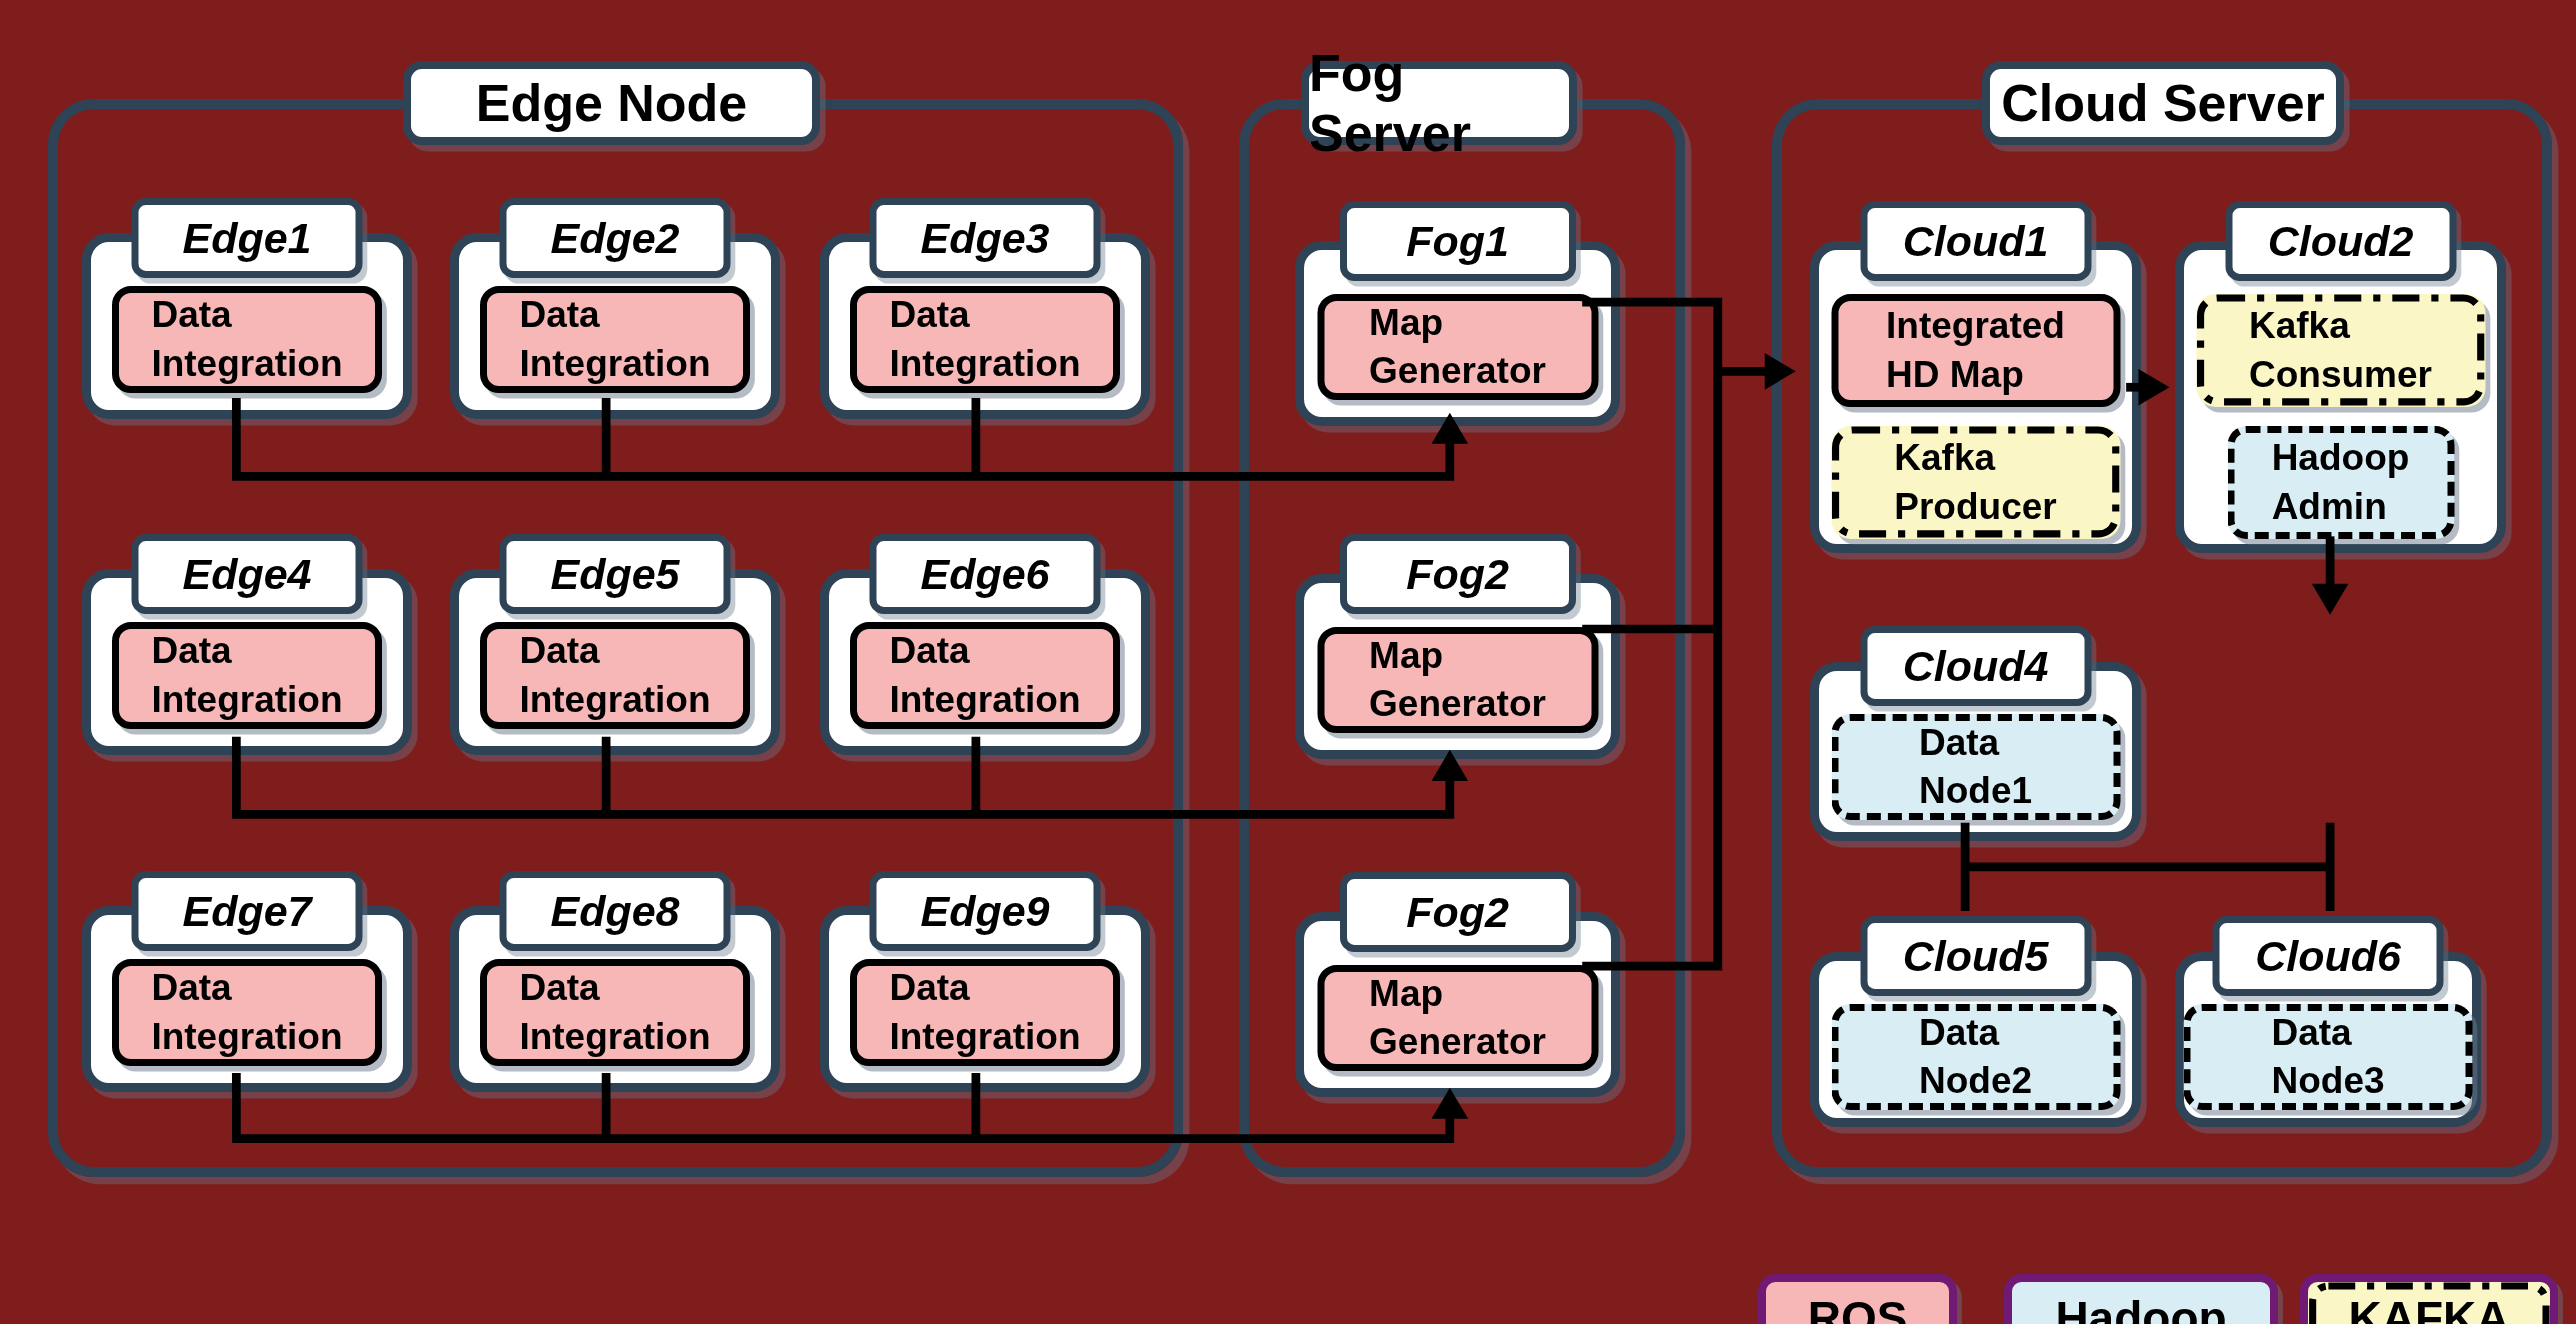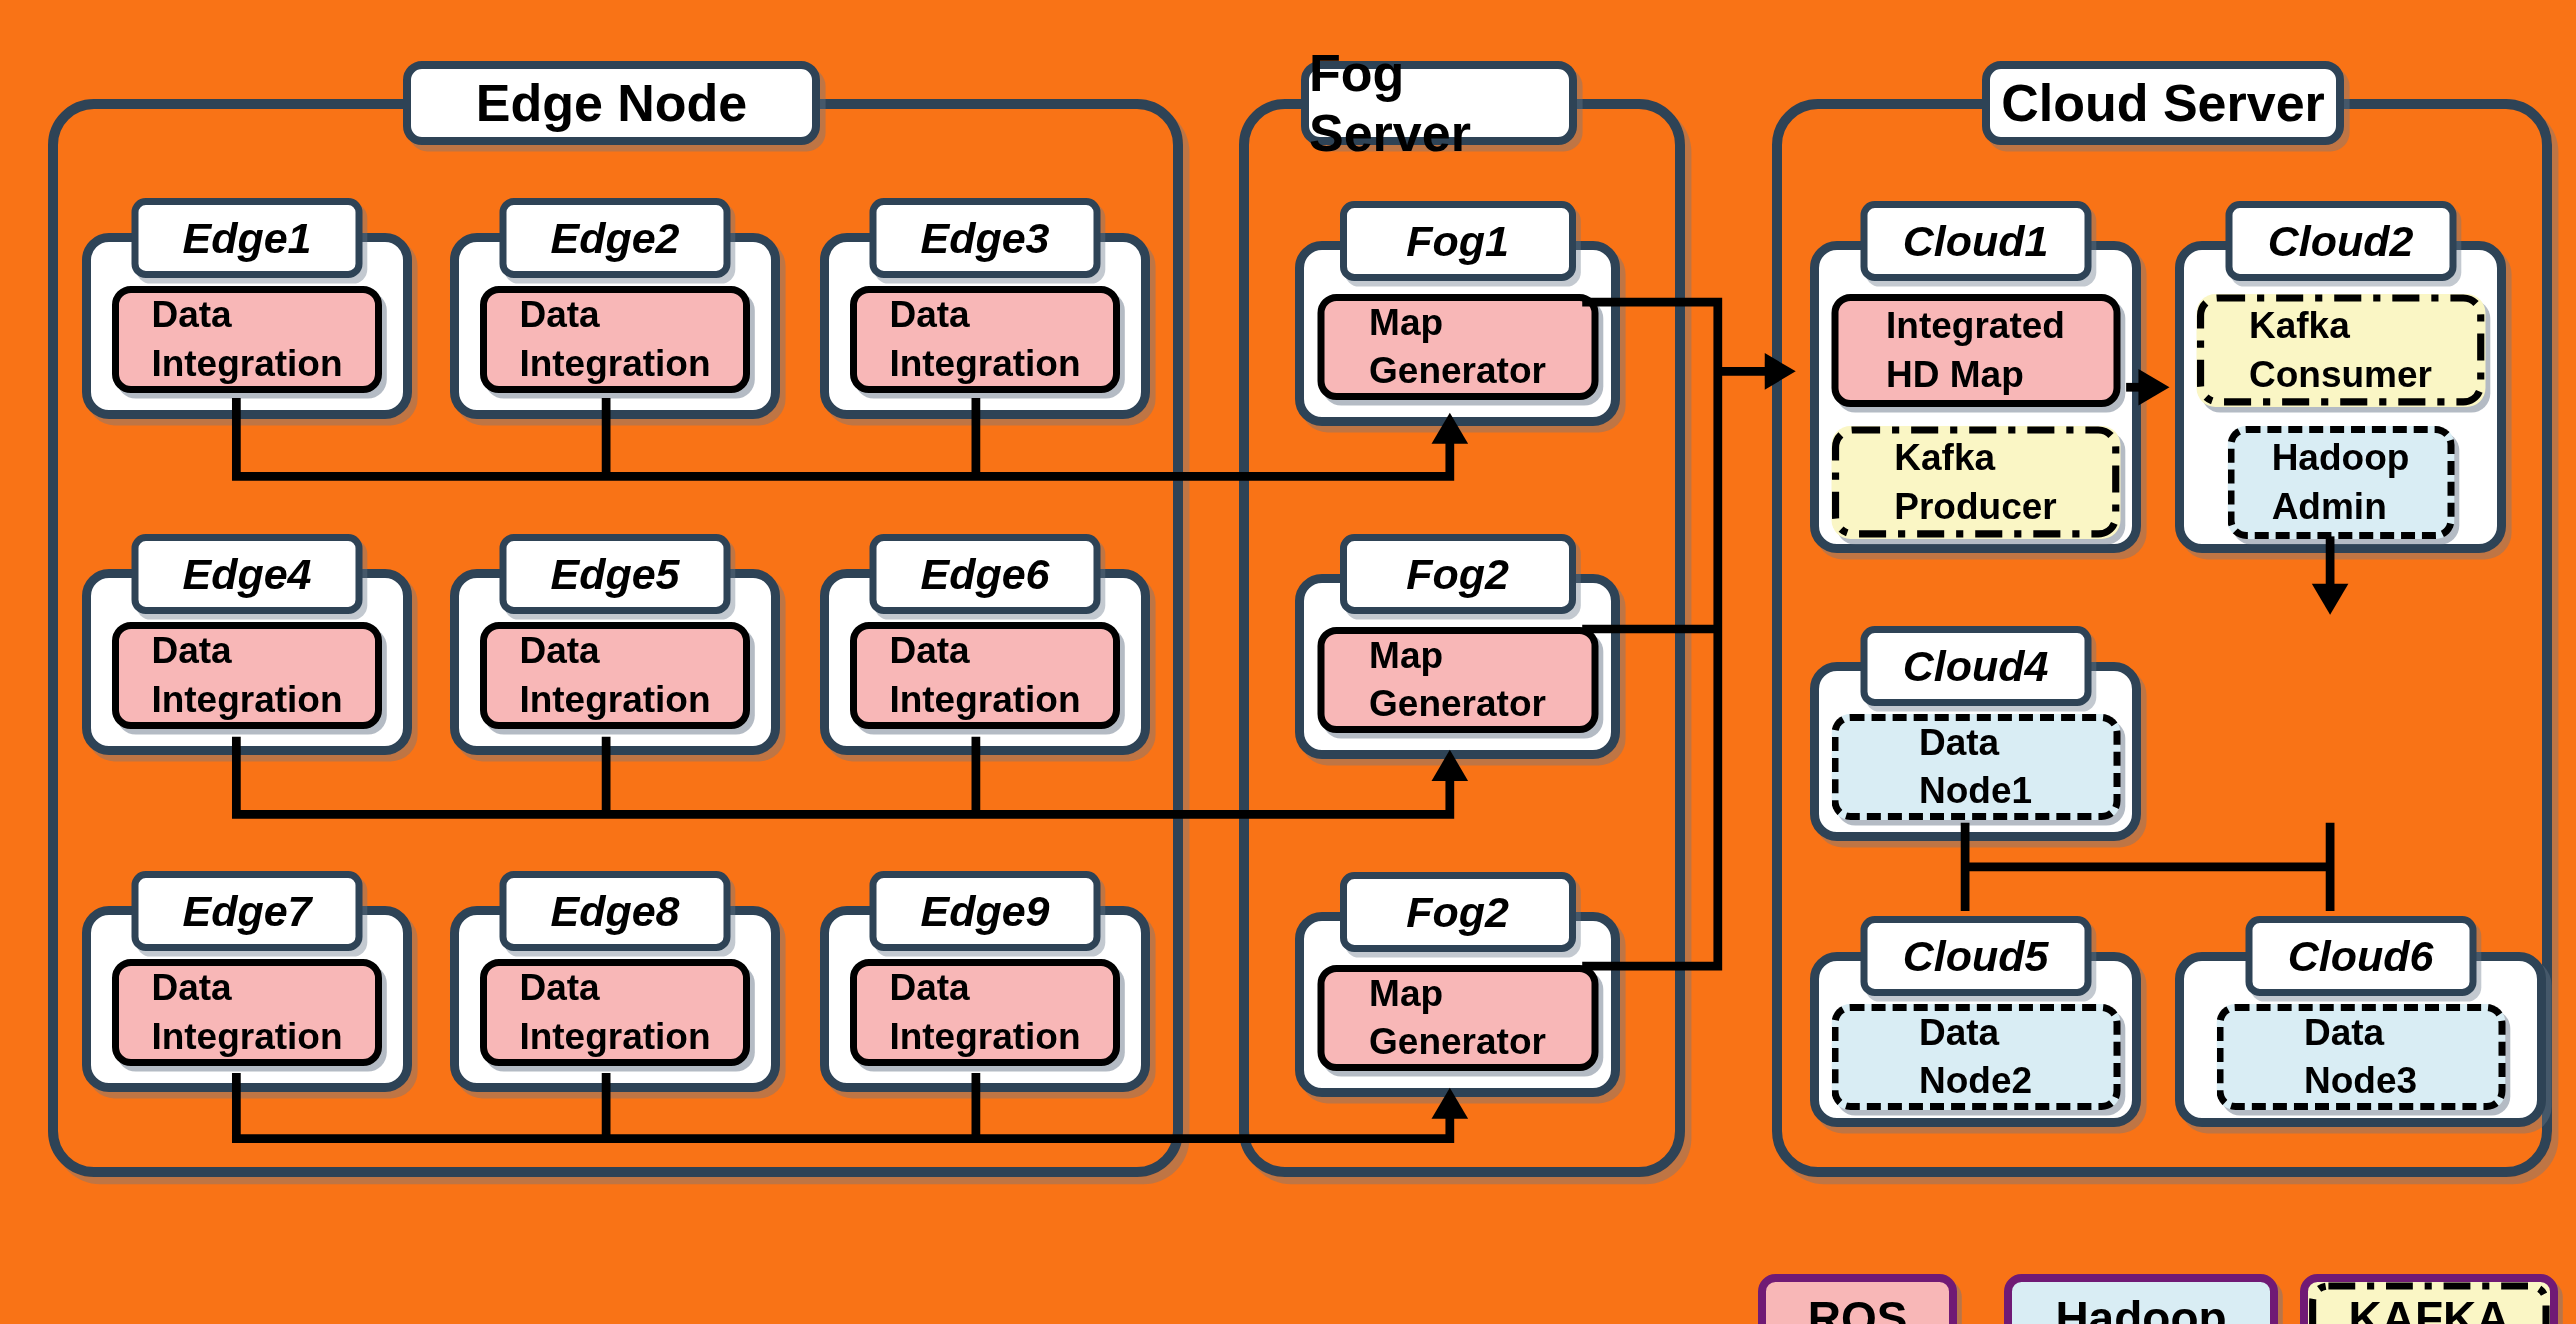--- a/index.html
+++ b/index.html
@@ -1,16 +1,16 @@
 <!DOCTYPE html>
 <html style="font-size:12.7px"><head>
 <meta charset="utf-8">
 <style>
   html,body{margin:0;padding:0;background:#fff;}
-  #canvas{position:relative;width:2576px;height:1324px;background:#f97316;overflow:hidden;
+  #canvas{position:relative;width:2576px;height:1324px;background:#7f1d1d;overflow:hidden;
           font-family:"Liberation Sans",sans-serif;font-weight:700;color:#000;}
   
   .zone{position:absolute;border:10.3px solid #2e4356;border-radius:46px;background:transparent;
         box-shadow:6.4px 7.2px 0 rgba(105,120,138,.40);z-index:1;}
   .zone-title{position:absolute;top:-48px;height:84px;margin:0;background:#fff;
         border:8px solid #2e4356;border-radius:19px;box-sizing:border-box;
         display:flex;align-items:center;justify-content:center;
         font-size:52px;font-weight:700;z-index:6;box-shadow:5.6px 6.4px 0 rgba(105,120,138,.40);}
   
   .node{position:absolute;z-index:3;}
@@ -183,21 +183,21 @@
     </div>
 
 
     <div class="node" style="left:28px;top:843px;width:331px;height:175px">
       <div class="shell"></div>
       <div class="tag" style="top:-36px">Cloud5</div>
       <div class="comp hadoop" style="width:289px;height:106px;top:52px">Data
 Node2</div>
     </div>
 
-    <div class="node" style="left:393px;top:843px;width:371px;height:175px">
+    <div class="node" style="left:393px;top:843px;width:306px;height:175px">
       <div class="shell"></div>
       <div class="tag" style="top:-36px">Cloud6</div>
       <div class="comp hadoop" style="width:289px;height:106px;top:52px">Data
 Node3</div>
     </div>
   </section>
 
   <div class="lg ros" style="left:1758px;width:199px">ROS</div>
   <div class="lg hadoop" style="left:2004px;width:274px">Hadoop</div>
   <div class="lg kafka" style="left:2300px;width:258px">

